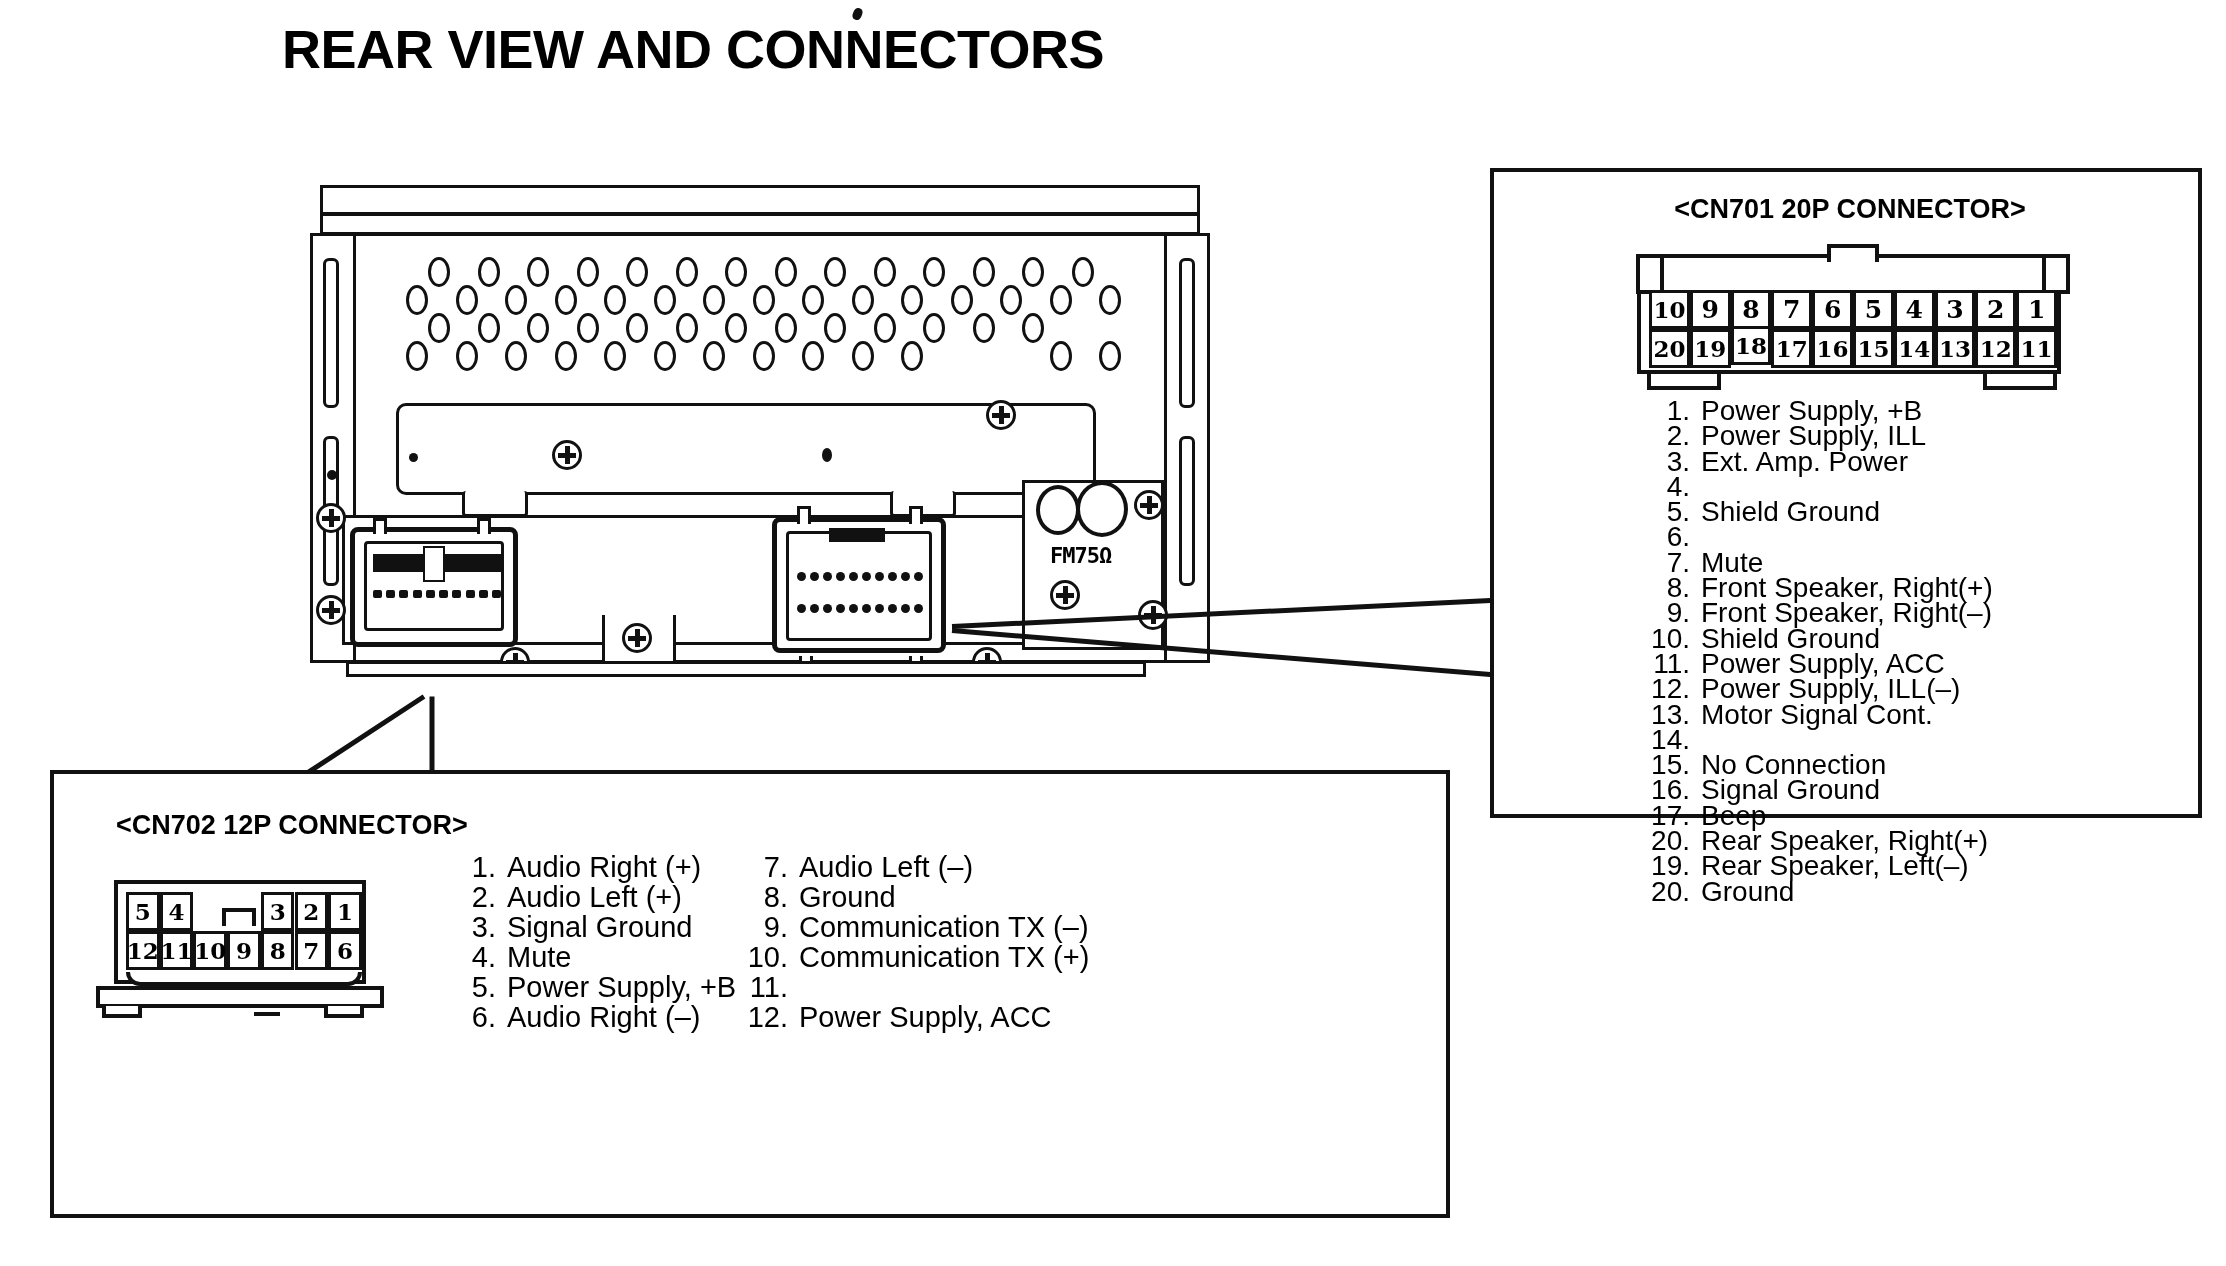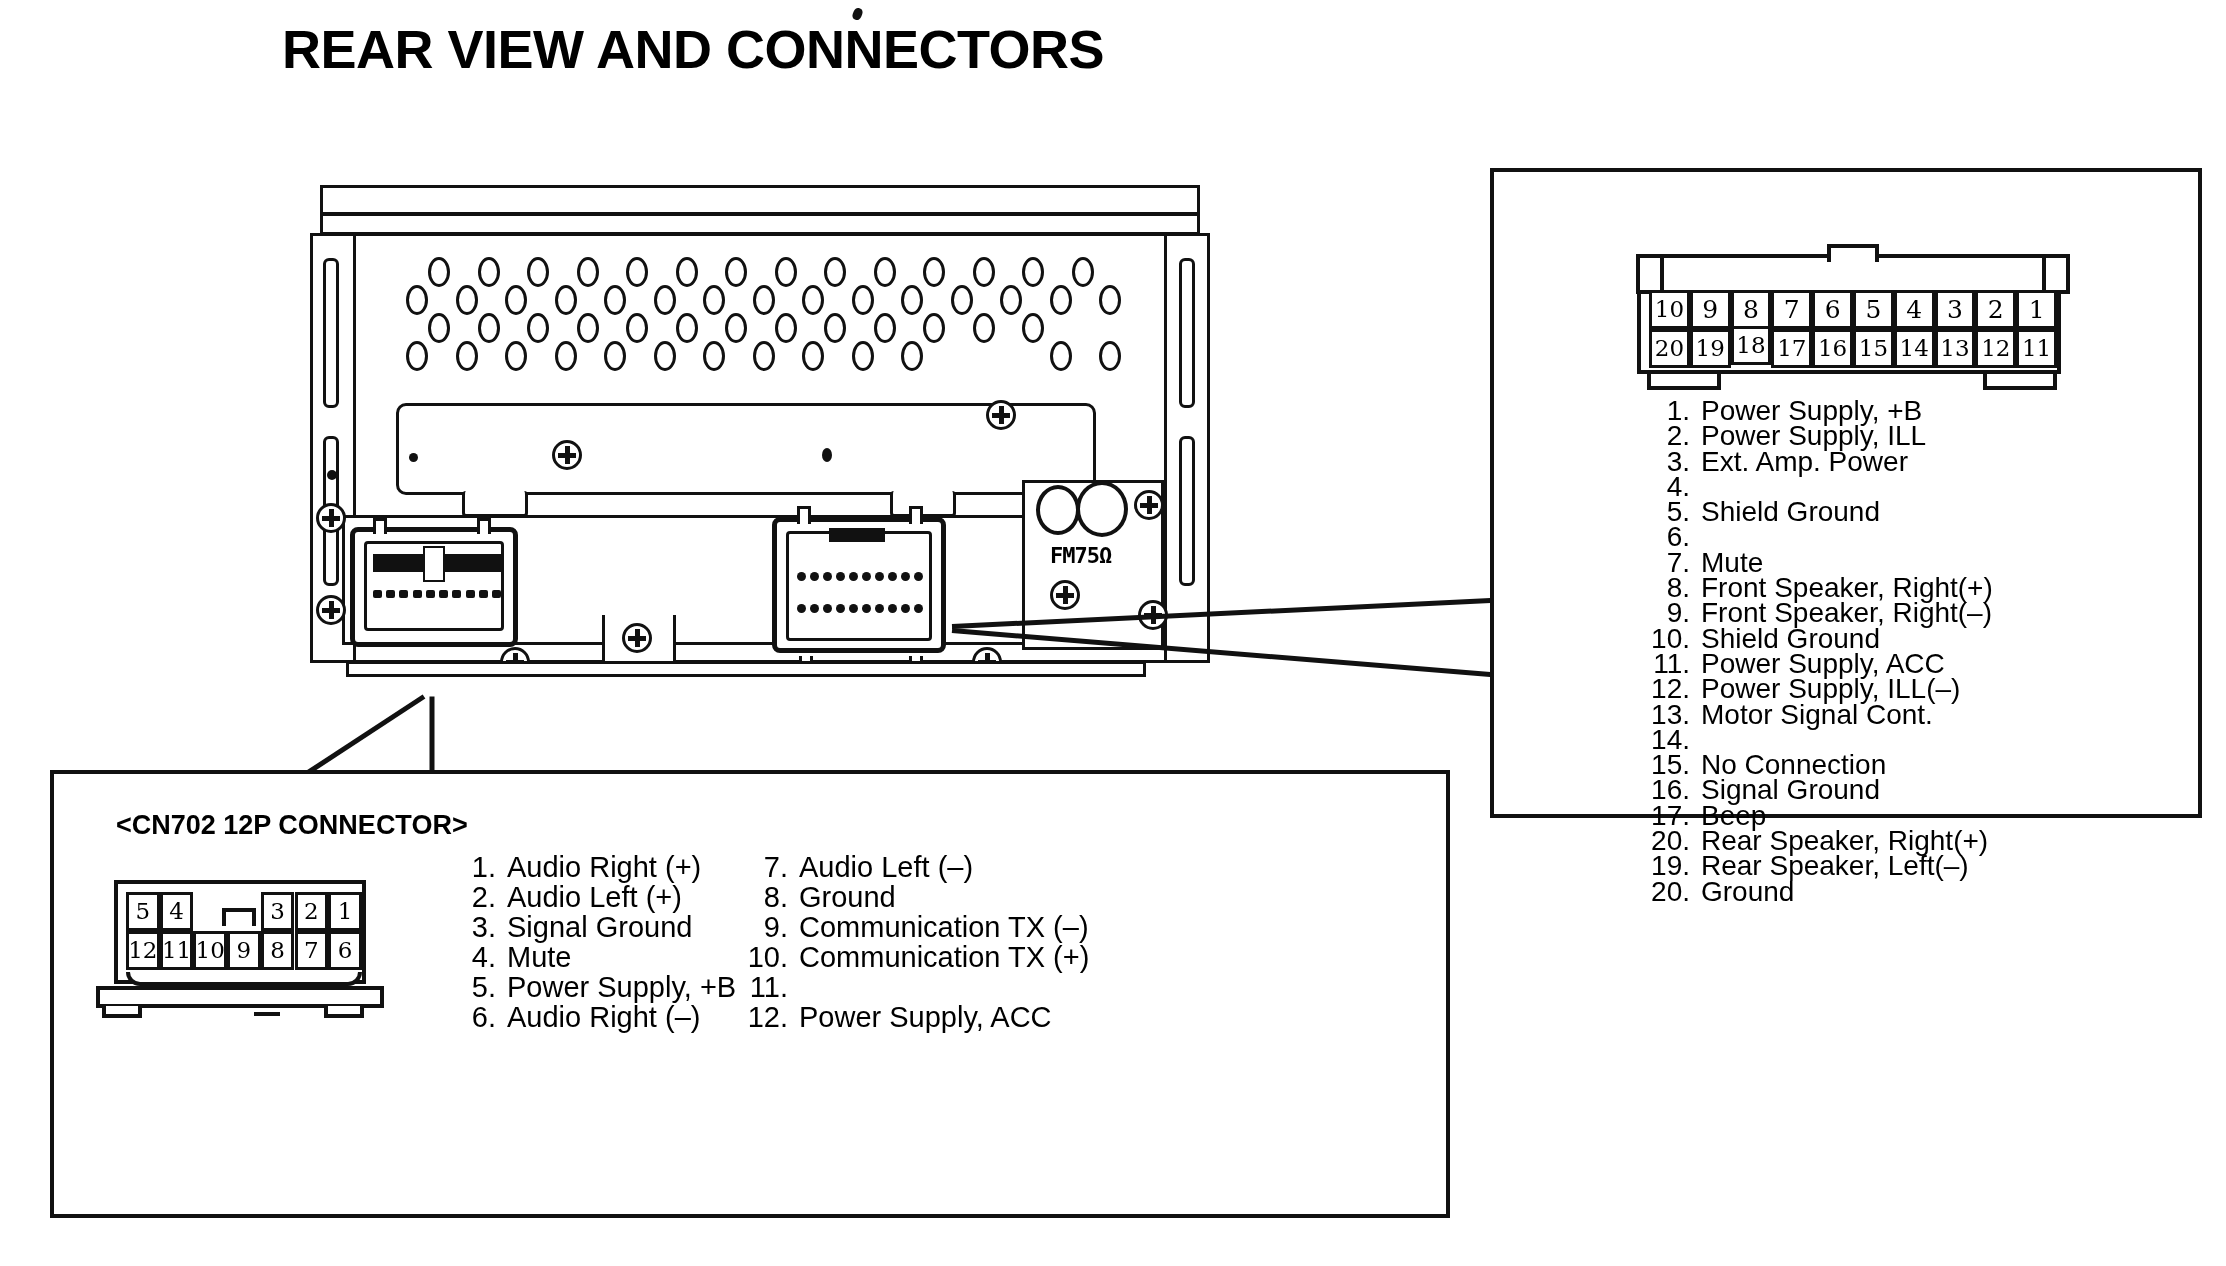--- a/index.html
+++ b/index.html
@@ -73,21 +73,21 @@
 
   
   #panel-cn701{left:1490px;top:168px;width:712px;height:650px;border:4px solid #111;box-sizing:border-box;background:#fff;}
   #panel-cn702{left:50px;top:770px;width:1400px;height:448px;border:4px solid #111;box-sizing:border-box;background:#fff;}
   .panel-title{position:absolute;font-size:27px;font-weight:bold;letter-spacing:0px;white-space:nowrap;}
 
   
   .conn-shell{position:absolute;border:4px solid #111;box-sizing:border-box;background:#fff;}
   .cell{position:absolute;border:3px solid #111;box-sizing:border-box;background:#fff;
         display:flex;align-items:center;justify-content:center;
-        font-size:25px;font-weight:normal;font-family:"DejaVu Serif",serif;line-height:1;}
+        font-size:25px;font-weight:bold;font-family:"DejaVu Serif",serif;line-height:1;}
   .cell.small{font-size:23px;}
   .notch{position:absolute;border:4px solid #111;border-bottom:none;box-sizing:border-box;background:#fff;}
   .latch{position:absolute;border:4px solid #111;box-sizing:border-box;background:#fff;}
   .foot{position:absolute;border:4px solid #111;box-sizing:border-box;background:#fff;}
 
   
   .pinlist{position:absolute;}
   .pinitem{display:flex;font-size:28px;line-height:25.3px;white-space:nowrap;}
   .pinitem .num{width:52px;text-align:right;padding-right:11px;flex:none;}
   .pinlist.l702 .pinitem{line-height:30px;font-size:29px;}
@@ -258,20 +258,21 @@
   <div class="abs ol" style="left:36px;top:476px;width:800px;height:16px;background:#fff;"></div>
 </div>
 
 <div class="abs lead" id="lead-702-a" style="left: 424px; top: 694px; width: 138.679px; height: 5px; transform: rotate(146.768deg);"></div>
 <div class="abs lead" id="lead-702-b" style="left: 432px; top: 694px; width: 76px; height: 5px; transform: rotate(90deg);"></div>
 <div class="abs lead" id="lead-701-a" style="left: 952px; top: 624px; width: 538.628px; height: 5px; transform: rotate(-2.76679deg);"></div>
 <div class="abs lead" id="lead-701-b" style="left: 952px; top: 628px; width: 539.796px; height: 5px; transform: rotate(4.67549deg);"></div>
 
 <div class="abs" id="panel-cn701">
 
+  <div class="panel-title" style="left:0;top:22px;width:712px;text-align:center;">&lt;CN701 20P CONNECTOR&gt;</div>
 
   <div class="conn-shell" style="left:143px;top:82px;width:424px;height:120px;">
     <div class="latch" style="left:-5px;top:-4px;width:28px;height:40px;"></div>
     <div class="latch" style="left:401px;top:-4px;width:28px;height:40px;"></div>
     <div class="notch" style="left:186px;top:-14px;width:52px;height:18px;"></div>
     <div class="abs" id="cn701-grid" style="left:8px;top:32px;width:408px;height:78px;">
         <div class="cell small" style="left: 0px; top: 0px; width: 40.8px; height: 39px;">10</div>
         <div class="cell" style="left: 40.8px; top: 0px; width: 40.8px; height: 39px;">9</div>
         <div class="cell" style="left: 81.6px; top: 0px; width: 40.8px; height: 39px;">8</div>
         <div class="cell" style="left: 122.4px; top: 0px; width: 40.8px; height: 39px;">7</div>

